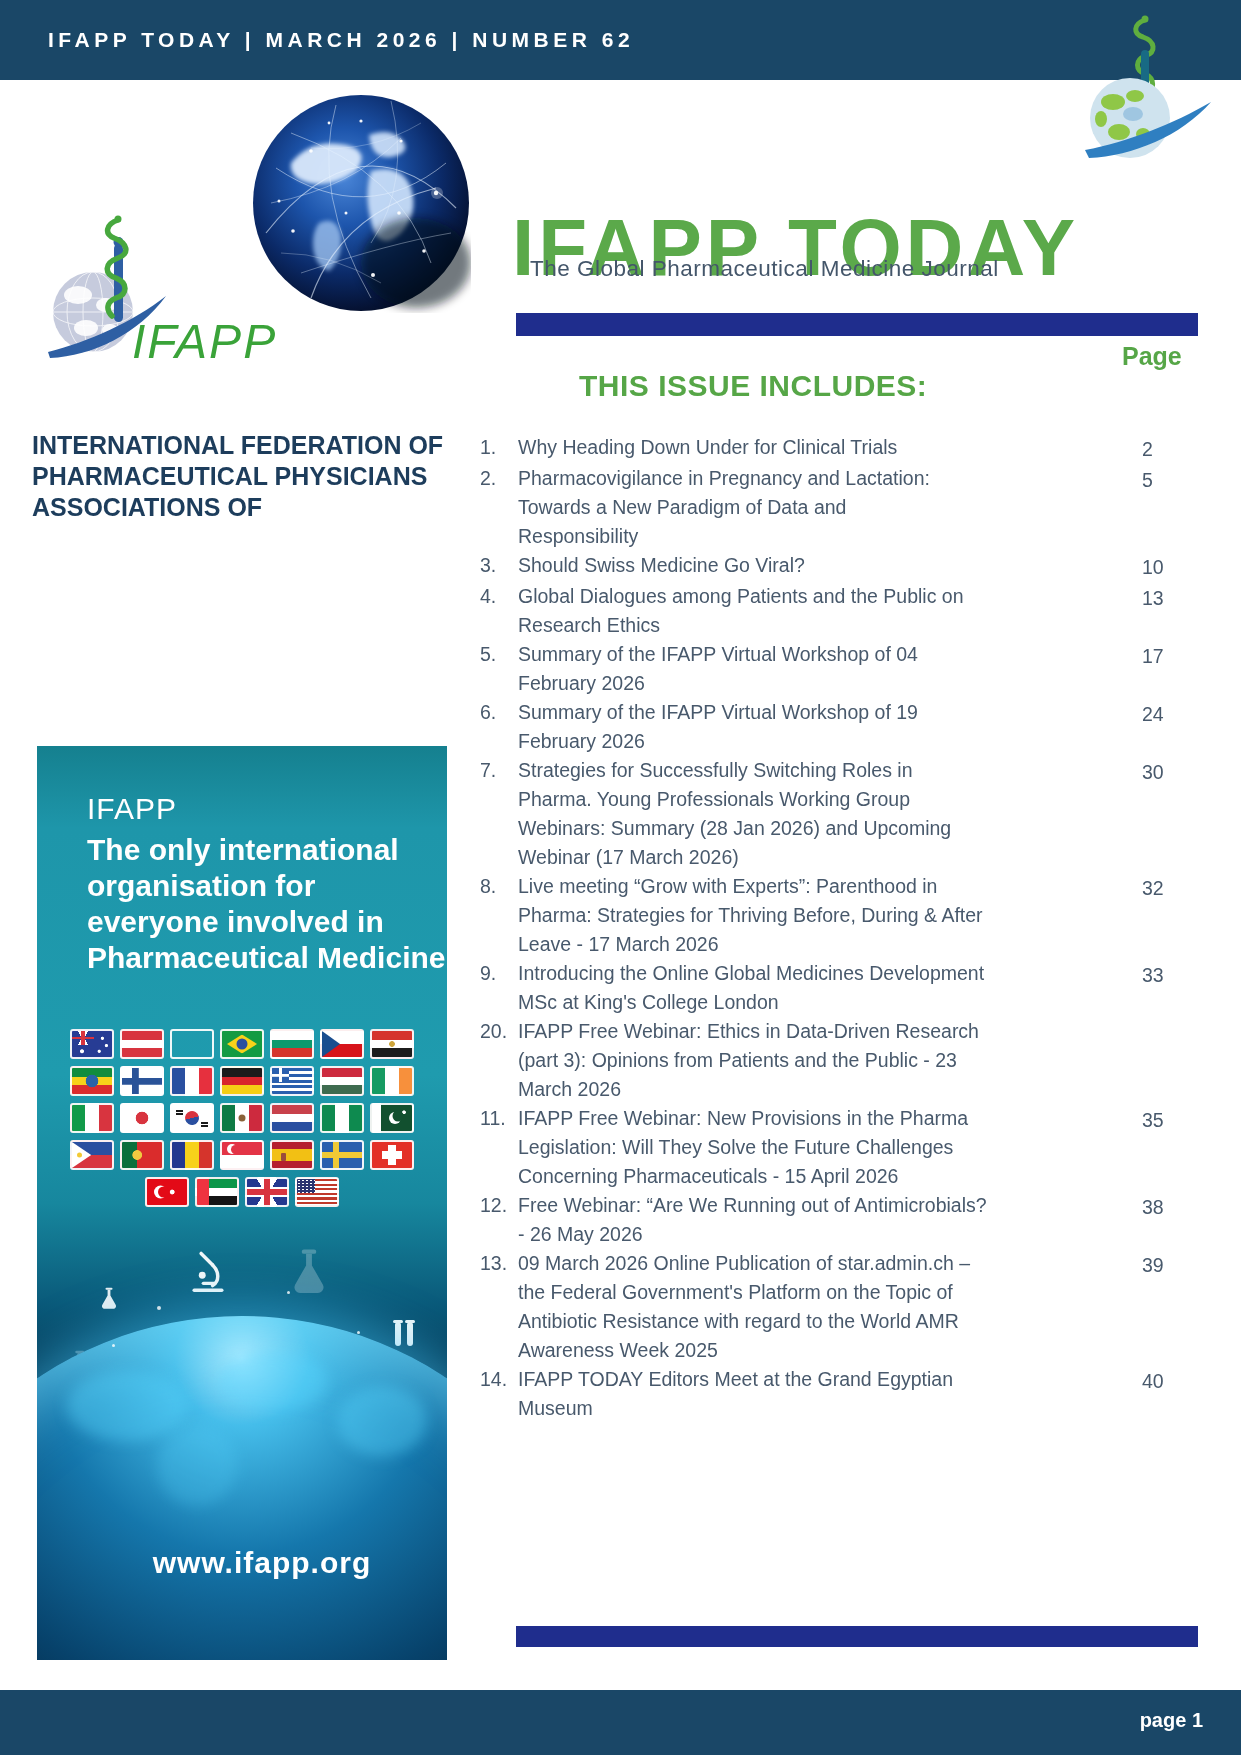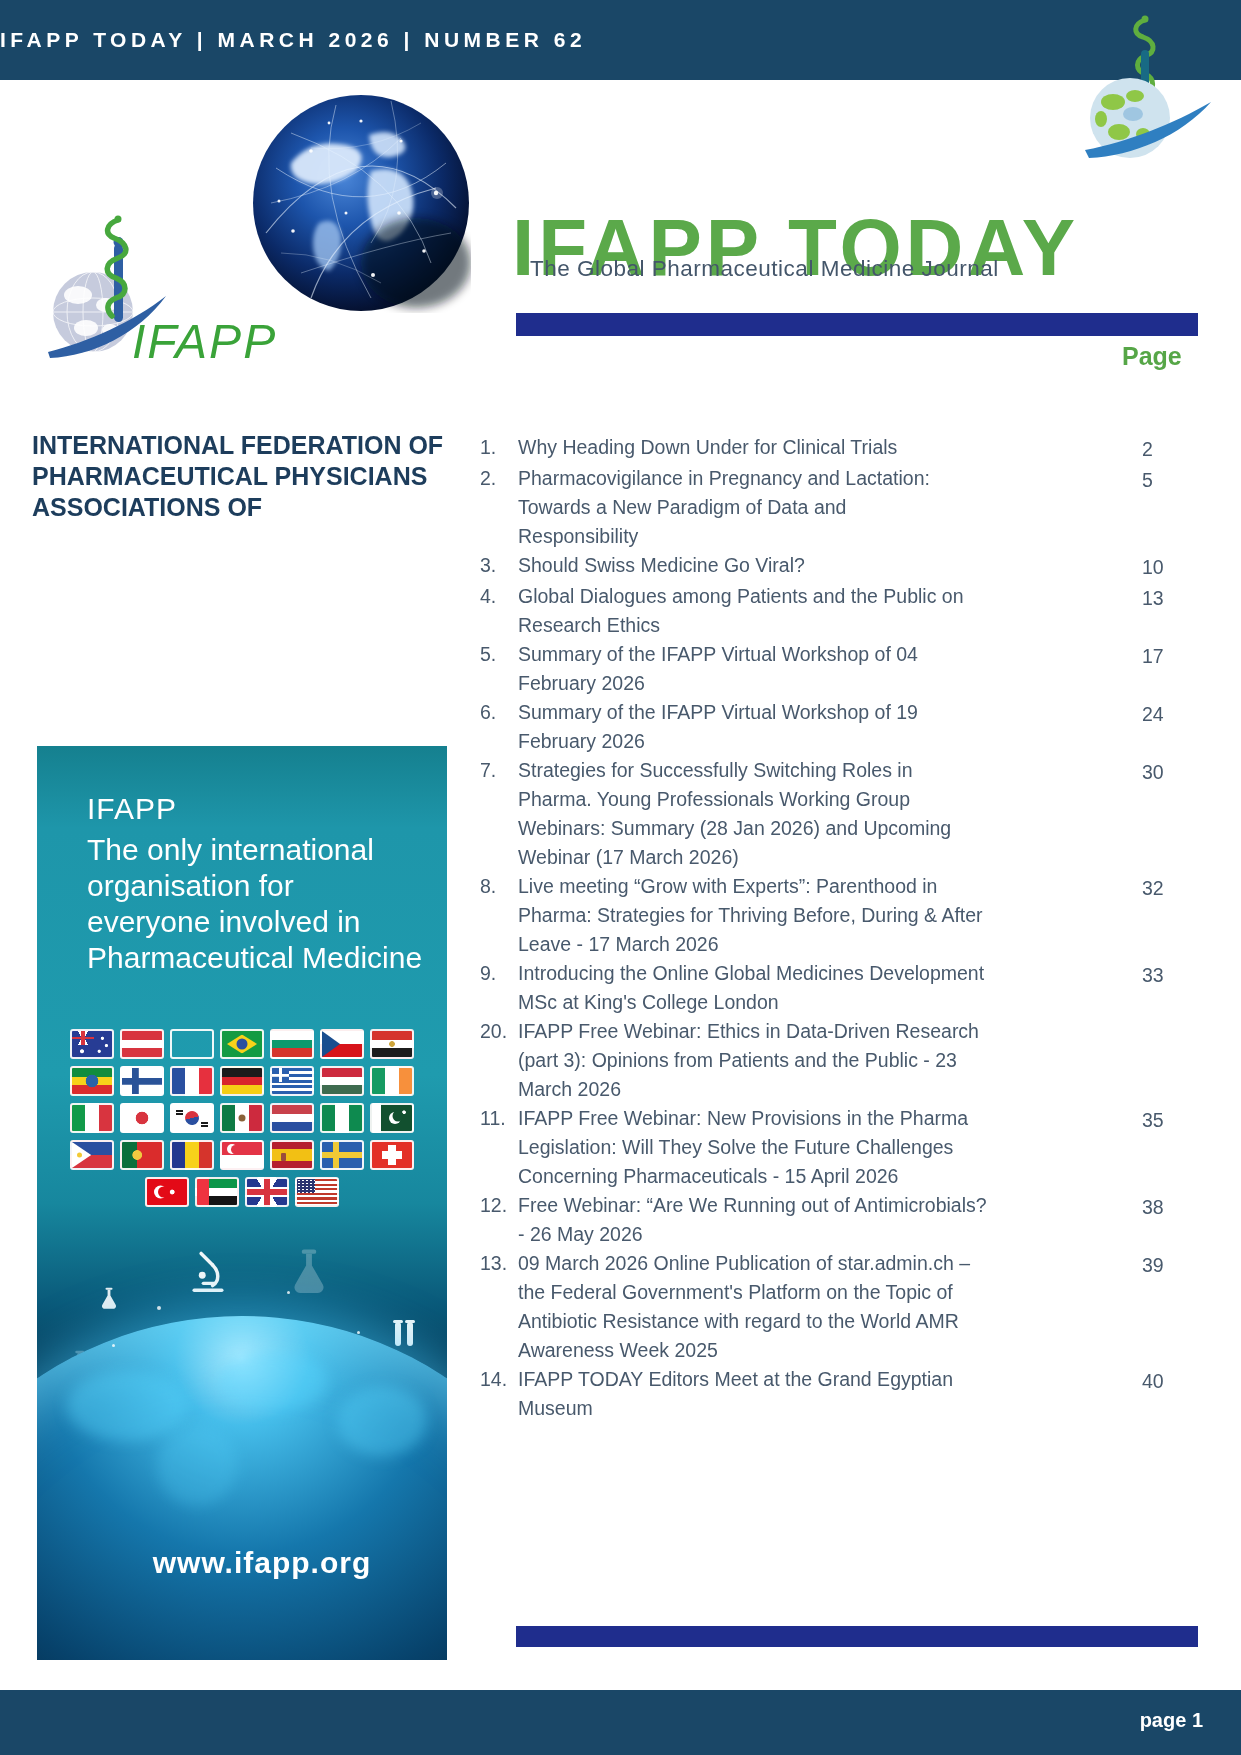--- a/index.html
+++ b/index.html
@@ -2,21 +2,21 @@
 <html><head>
 <meta charset="utf-8">
 <style>
   html,body{margin:0;padding:0;background:#fff;}
   .page{position:relative;width:1241px;height:1755px;background:#fff;overflow:hidden;
         font-family:"Liberation Sans","DejaVu Sans",sans-serif;}
 
   
   .banner{position:absolute;left:0;top:0;width:1241px;height:80px;background:#1a4767;
           display:flex;align-items:center;z-index:1;}
-  .banner span{color:#fff;font-weight:700;font-size:21px;letter-spacing:4.5px;white-space:nowrap;}
+  .banner span{color:#fff;font-weight:700;font-size:21px;letter-spacing:4.5px;margin-left:48px;white-space:nowrap;}
 
   
   .globe-main{position:absolute;left:251px;top:93px;width:220px;height:220px;z-index:2;}
   .logo-tr{position:absolute;left:1083px;top:14px;width:130px;height:152px;z-index:3;}
   .title{position:absolute;left:512px;top:154px;font-size:80px;line-height:1;font-weight:700;
          color:#5ba94a;letter-spacing:4px;white-space:nowrap;}
   .subtitle{position:absolute;left:530px;top:256px;font-size:22.5px;color:#44566a;letter-spacing:.5px;white-space:nowrap;}
 
   
   .logo-left{position:absolute;left:48px;top:210px;width:122px;height:150px;}
@@ -36,21 +36,21 @@
   .toc-row{display:grid;grid-template-columns:38px 502px 1fr;color:#48596c;font-size:19.5px;line-height:29px;}
   .toc-num{color:#48596c;}
   .toc-title{white-space:pre-line;}
   .toc-page{padding-left:122px;padding-top:2px;font-size:19.5px;}
 
   
   .poster{position:absolute;left:37px;top:746px;width:410px;height:914px;overflow:hidden;
           background:linear-gradient(180deg,#15808f 0%,#1e96aa 9%,#1f9bae 36%,#17879e 50%,
                      #0a5a7a 61%,#043450 70%,#021826 79%,#000c14 85%,#000 91%);}
   .poster-brand{position:absolute;left:50px;top:46px;color:#fff;font-size:30px;font-weight:400;letter-spacing:1px;}
-  .poster-tagline{position:absolute;left:50px;top:86px;color:#fff;font-size:30px;font-weight:400;
+  .poster-tagline{position:absolute;left:50px;top:86px;color:#fff;font-size:30px;font-weight:700;
                   line-height:36px;white-space:pre-line;}
   .flags{position:absolute;left:50px;top:283px;width:310px;}
   .flag-row{display:flex;justify-content:center;gap:6px;margin-bottom:7px;}
   .flag{width:44px;height:30px;border:2px solid rgba(255,255,255,.93);border-radius:3px;
         box-sizing:border-box;position:relative;overflow:hidden;flex:0 0 auto;}
   .flag::before,.flag::after{content:"";position:absolute;}
 
   .f-au{background:#273c94;}
   .f-au::before{left:0;top:0;width:55%;height:55%;background:
     linear-gradient(to right,transparent 42%,#d8343f 42% 58%,transparent 58%),
@@ -255,20 +255,21 @@
   <div class="logo-word">IFAPP</div>
 
   <div class="org">
     <div>INTERNATIONAL FEDERATION OF</div>
     <div>PHARMACEUTICAL PHYSICIANS</div>
     <div>ASSOCIATIONS OF</div>
   </div>
 
   <div class="rule-top"></div>
   <div class="page-label">Page</div>
+  <div class="toc-heading">THIS ISSUE INCLUDES:</div>
   <div class="toc-list">
       <div class="toc-row">
         <span class="toc-num">1.</span>
         <span class="toc-title">Why Heading Down Under for Clinical Trials</span>
         <span class="toc-page">2</span>
       </div>
       <div class="toc-row">
         <span class="toc-num">2.</span>
         <span class="toc-title">Pharmacovigilance in Pregnancy and Lactation:
 Towards a New Paradigm of Data and

